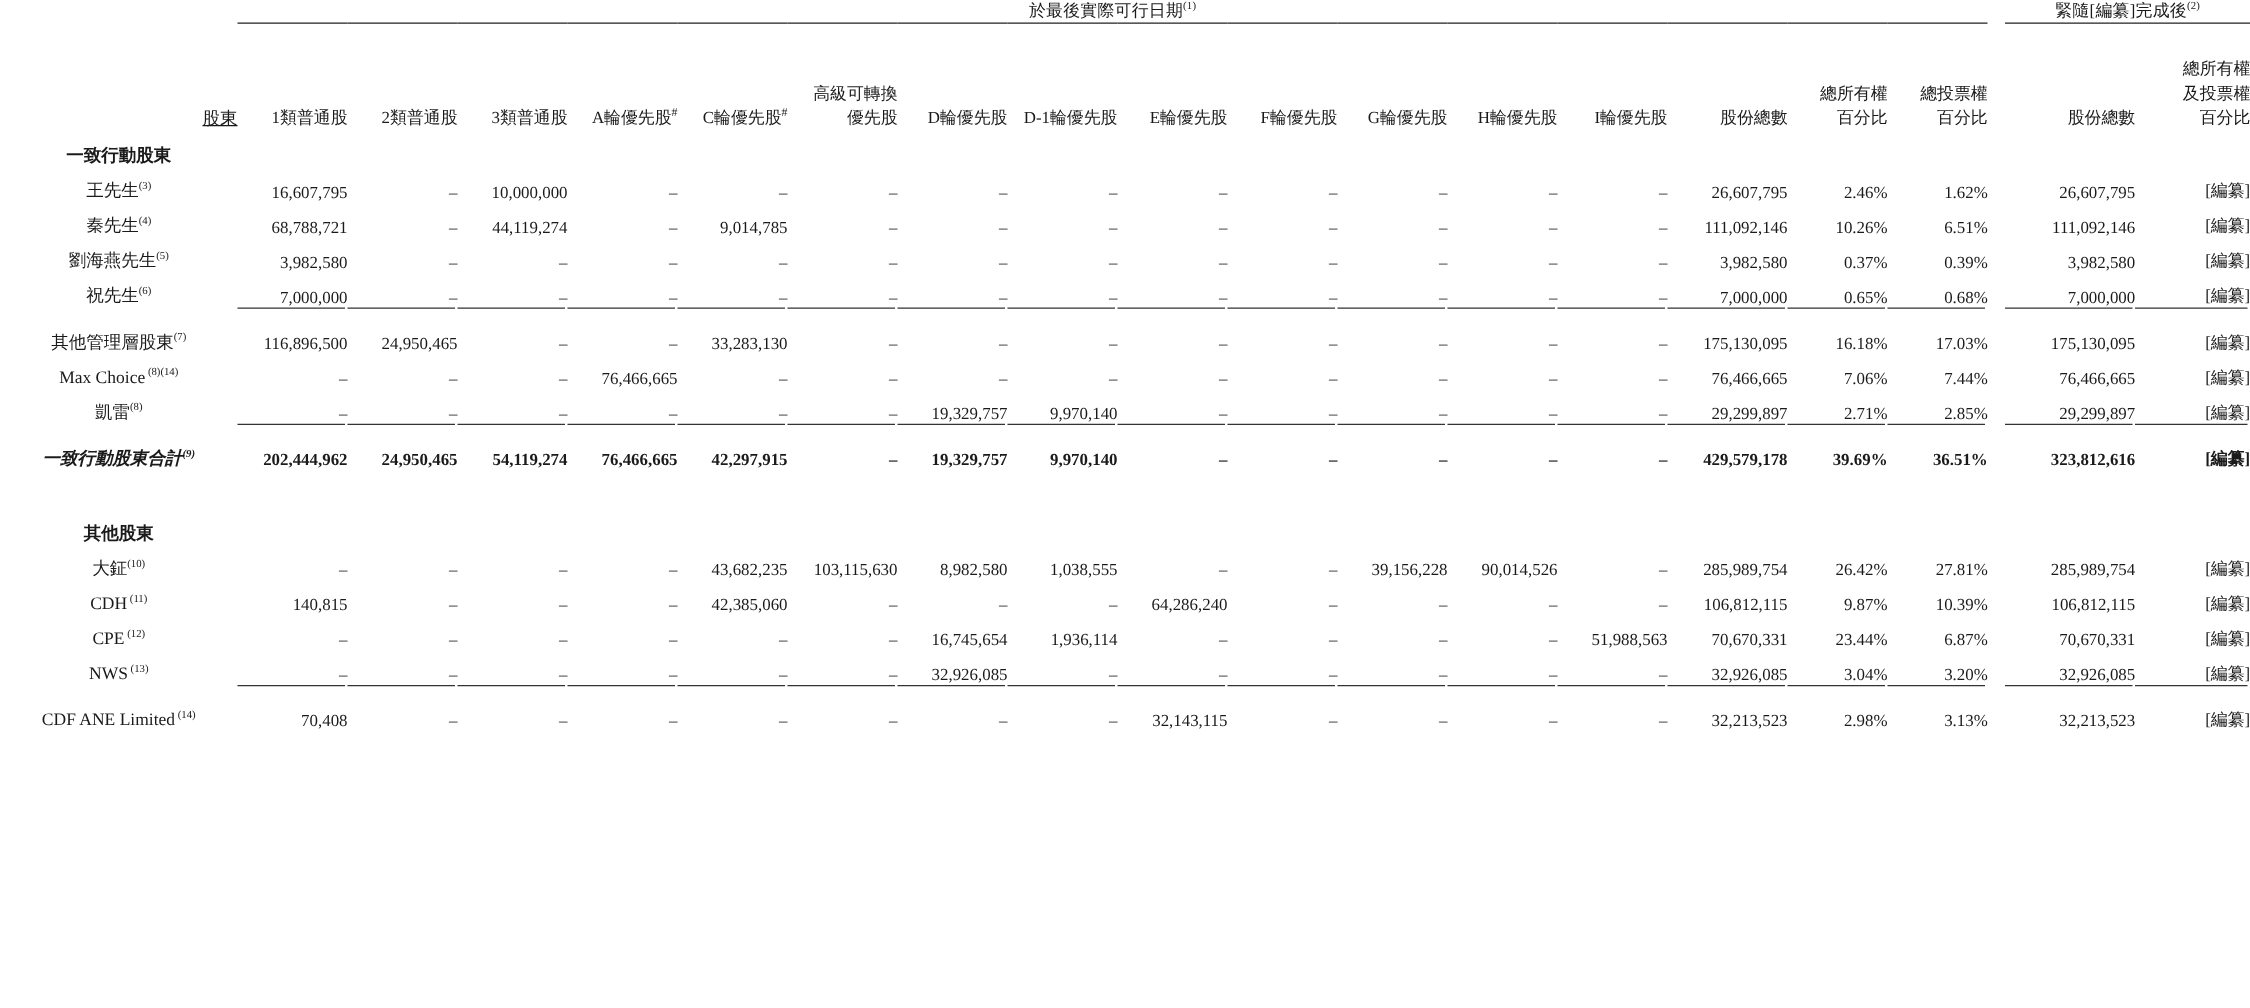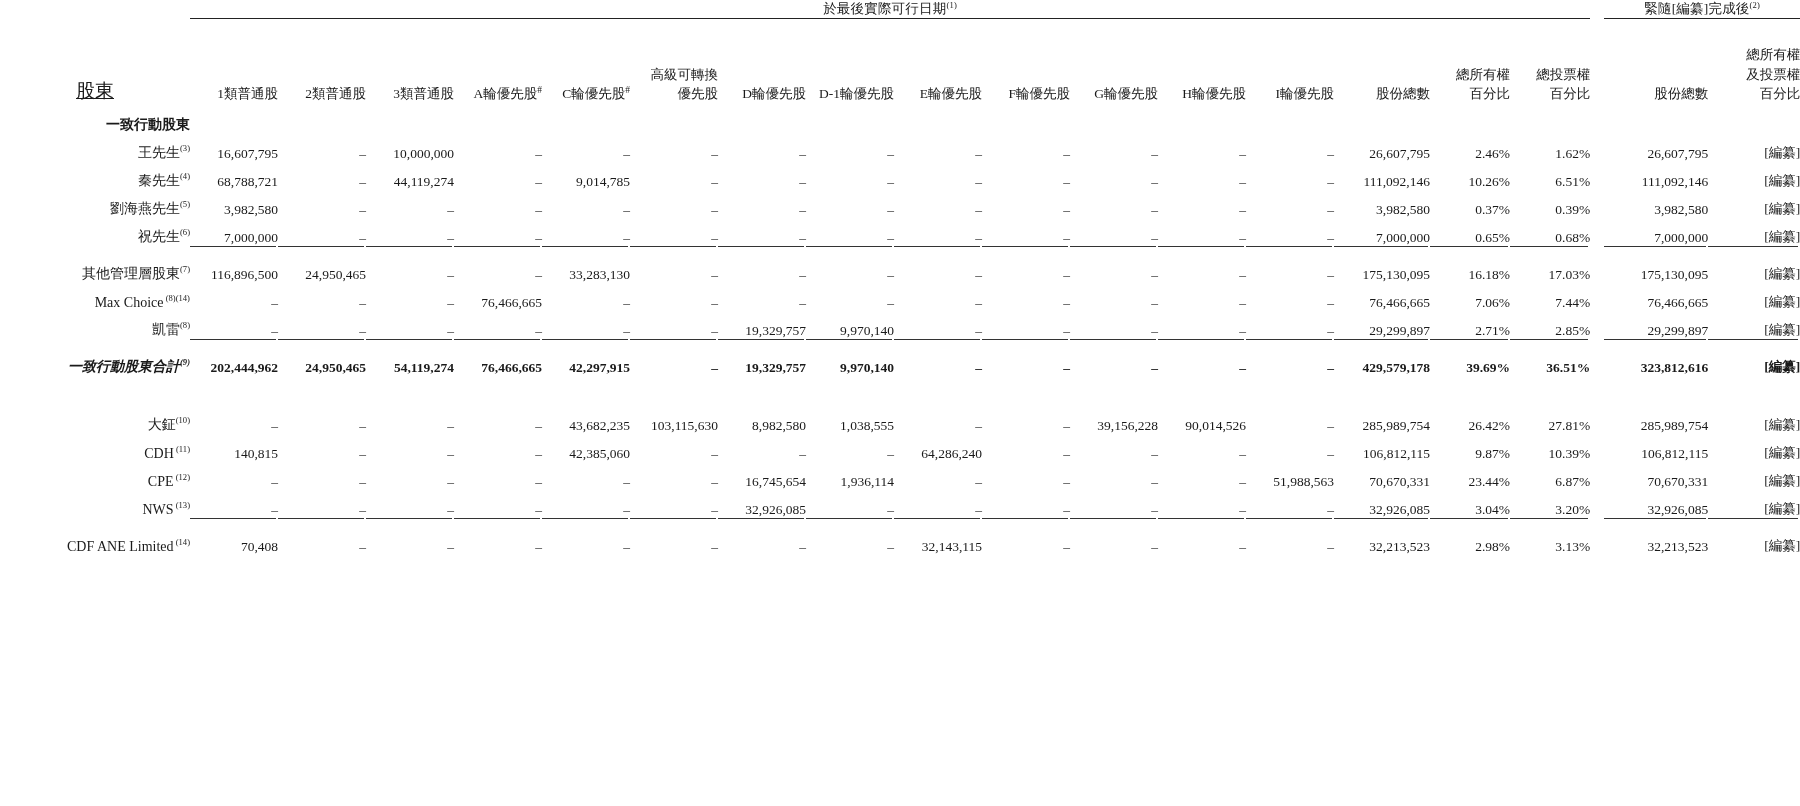--- a/index.html
+++ b/index.html
@@ -62,36 +62,36 @@
   .colhead {
     text-align: right;
     font-weight: bold;
     font-size: 13.5px;
     line-height: 1.45;
     padding-bottom: 2px;
     padding-right: 2px;
   }
   .colhead .ln { display: block; }
   .lbl-head {
-    text-align: center;
+    text-align: right;
     font-weight: bold;
-    font-size: 19px;
+    font-size: 14px;
     padding-bottom: 2px;
     text-decoration: underline;
   }
   sup {
     font-size: 8.6px;
     vertical-align: super;
     line-height: 0;
   }
   .hash { font-size: 9.5px; vertical-align: super; line-height: 0;}
 
   
   .rowlabel {
-    text-align: right;
+    text-align: center;
     font-size: 14px;
     padding-right: 6px;
   }
   .rowlabel.section { font-weight: bold; }
   .num {
     text-align: right;
     font-size: 13.5px;
     padding-right: 2px;
   }
   tr.datarow td { height: 28px; }
@@ -513,20 +513,24 @@
           <td class="num">429,579,178</td>
           <td class="num">39.69%</td>
           <td class="num">36.51%</td>
           <td></td>
           <td class="num">323,812,616</td>
           <td class="editlbl">[編纂]</td>
         </tr>
         <tr class="blankrow">
           <td colspan="20"></td>
         </tr>
+        <tr class="sectionrow">
+          <td class="rowlabel section">其他股東</td>
+          <td colspan="19"></td>
+        </tr>
         <tr class="datarow">
           <td class="rowlabel">大鉦<sup>(10)</sup></td>
           <td class="num">–</td>
           <td class="num">–</td>
           <td class="num">–</td>
           <td class="num">–</td>
           <td class="num">43,682,235</td>
           <td class="num">103,115,630</td>
           <td class="num">8,982,580</td>
           <td class="num">1,038,555</td>

